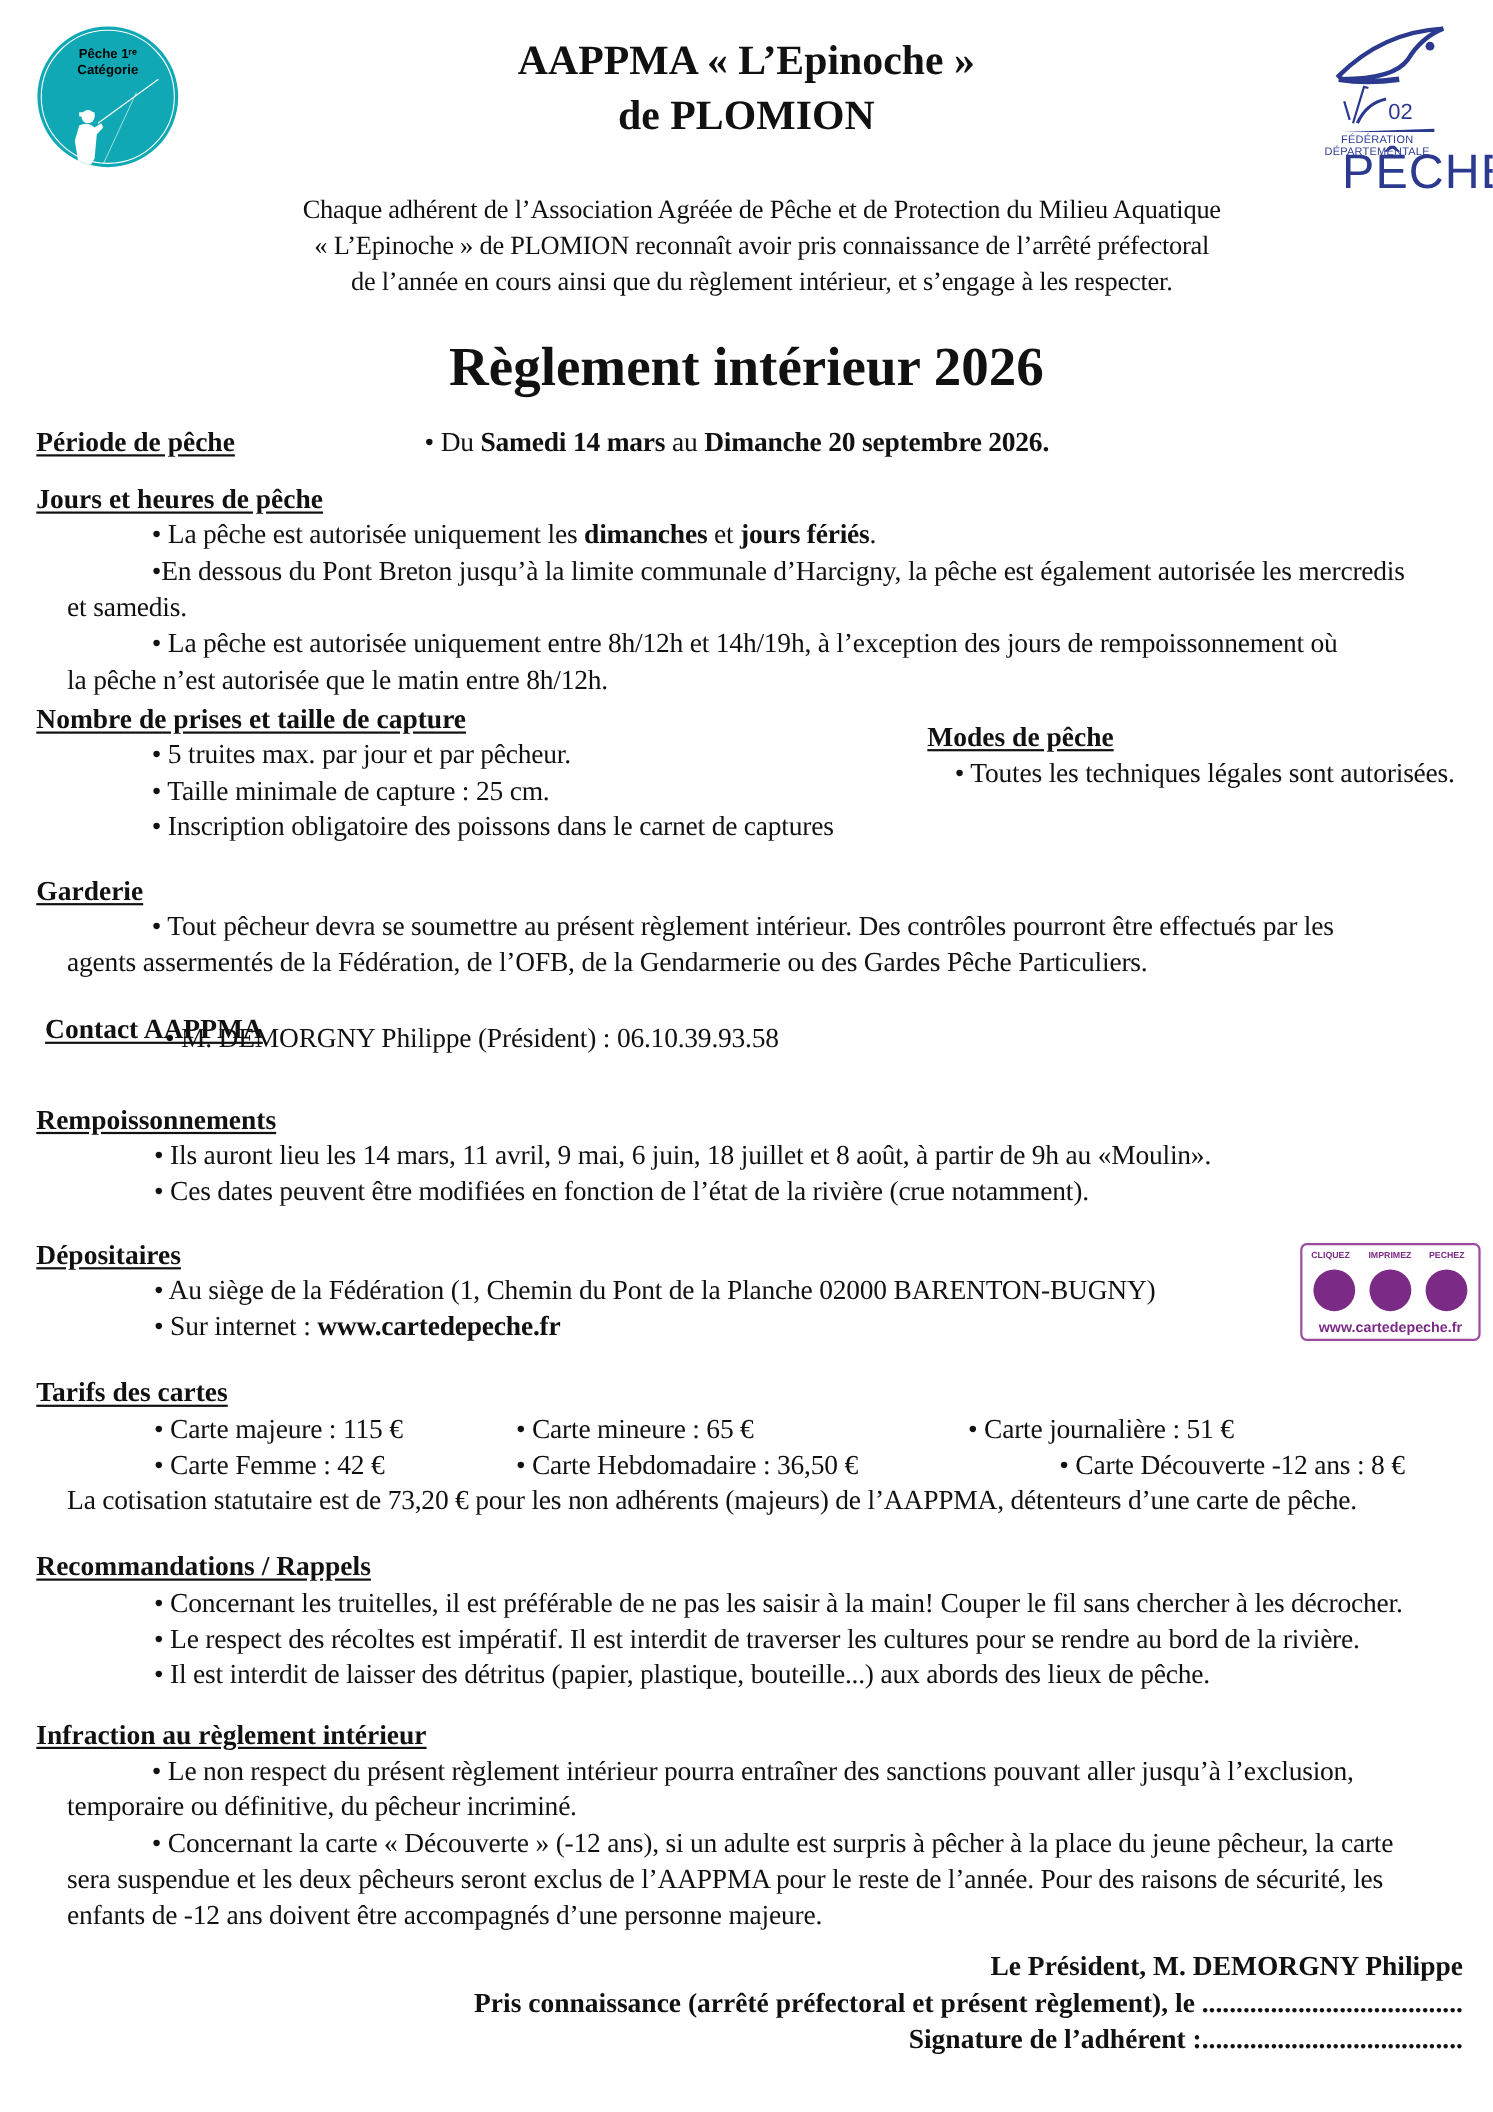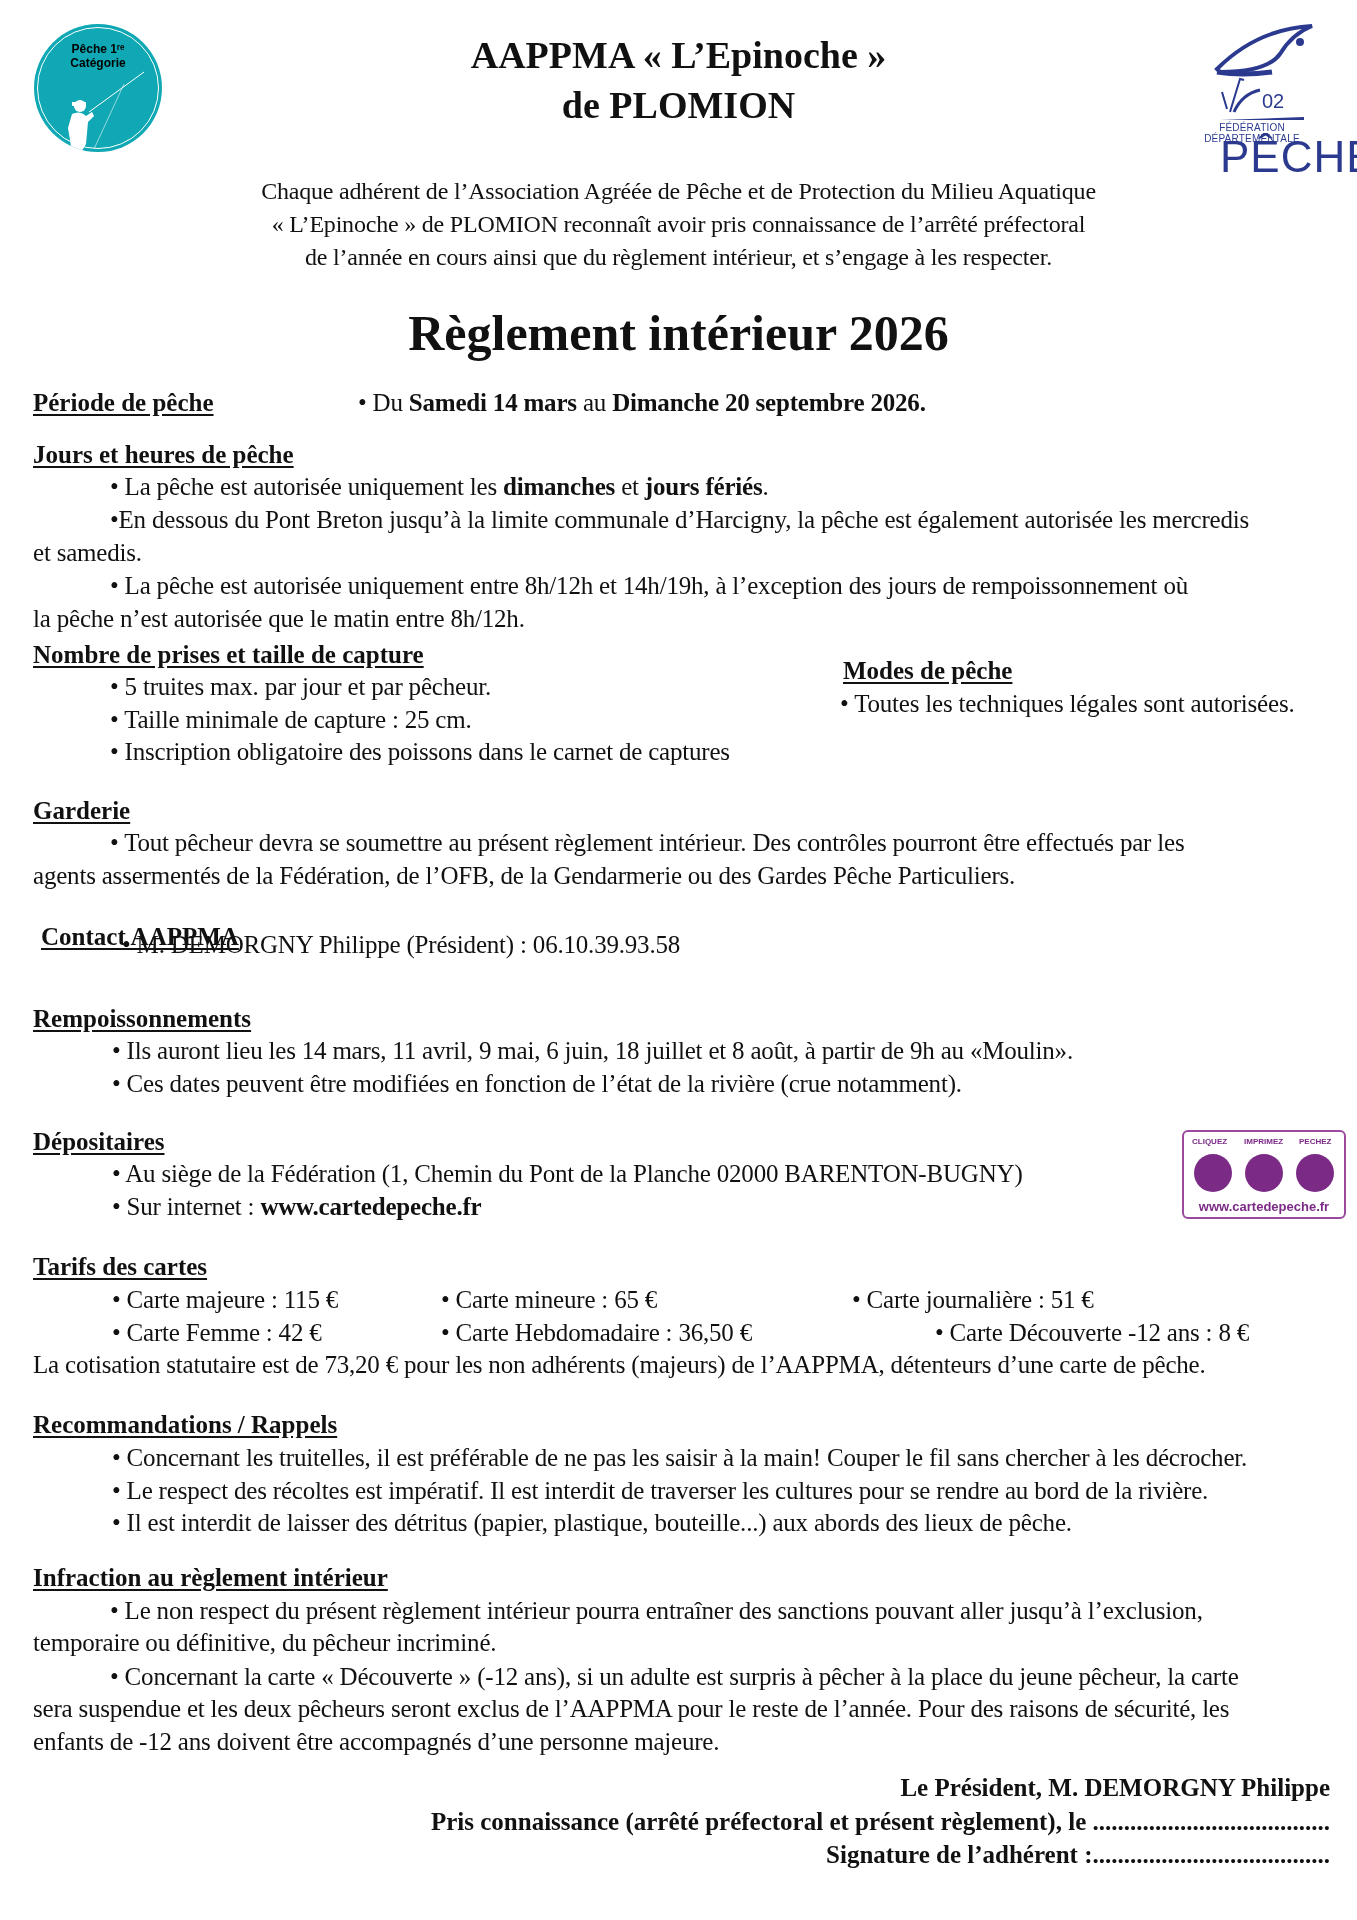--- a/index.html
+++ b/index.html
@@ -1,19 +1,19 @@
 <!DOCTYPE html>
 <html><head>
 <meta charset="utf-8">
 <style>
   html, body { margin:0; padding:0; background:#ffffff; }
   body { width:1357px; height:1920px; position:relative; overflow:hidden;
          font-family: "Liberation Serif", "DejaVu Serif", serif; color:#111; }
   .abs { position:absolute; white-space:nowrap; }
-  .t { font-size:25px; line-height:33px; letter-spacing:-0.2px; }
+  .t { font-size:25px; line-height:33px; letter-spacing:-0.2px;margin-left:28px; }
   .h { font-size:25px; line-height:33px; font-weight:bold; text-decoration:underline; text-underline-offset:3px; }
   .center { left:0; right:0; text-align:center; }
   .big1 { font-size:38px; font-weight:bold; line-height:48px; }
   .title2026 { font-size:50px; font-weight:bold; line-height:60px; }
   b { font-weight:bold; }
   .right { right:27px; text-align:right; font-weight:bold; font-size:25px; line-height:33px; }
   .logo-left { position:absolute; left:34px; top:24px; width:128px; height:128px; border-radius:50%;
                background:#0fa8b4; overflow:hidden; }
   .logo-left .ring { position:absolute; left:3px; top:3px; right:3px; bottom:3px; border:1.5px solid #ffffff; border-radius:50%; }
   .logo-left .txt { position:absolute; left:0; right:0; top:18px; text-align:center; color:#000000;

